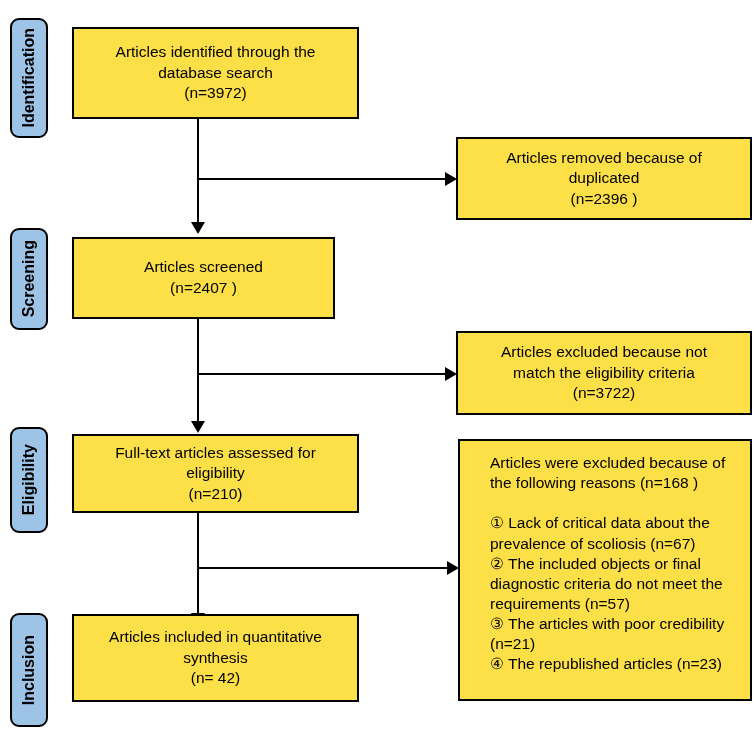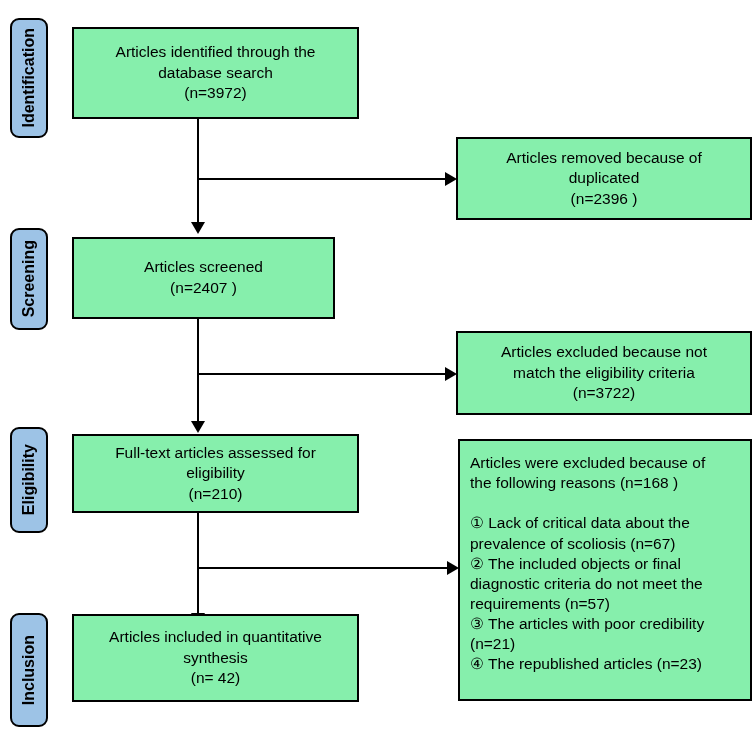--- a/index.html
+++ b/index.html
@@ -39,21 +39,21 @@
     font-weight: bold;
     color: #000000;
     letter-spacing: 0px;
     white-space: nowrap;
     line-height: 1;
   }
 
   
   .flow-box {
     position: absolute;
-    background: #86efac;
+    background: #fde047;
     border: 2px solid #000000;
     box-sizing: border-box;
     display: flex;
     align-items: center;
     justify-content: center;
   }
   .flow-box .box-text {
     font-size: 15.5px;
     color: #000000;
     text-align: center;
@@ -62,20 +62,21 @@
     padding: 0 6px;
   }
   .flow-box.align-left {
     align-items: flex-start;
     justify-content: flex-start;
   }
   .flow-box.align-left .box-text {
     text-align: left;
     padding: 12px 8px 0 10px;
     line-height: 1.30;
+    margin-left: 20px;
   }
 
   
   .v-line {
     position: absolute;
     width: 2px;
     background: #000000;
   }
   .h-line {
     position: absolute;

